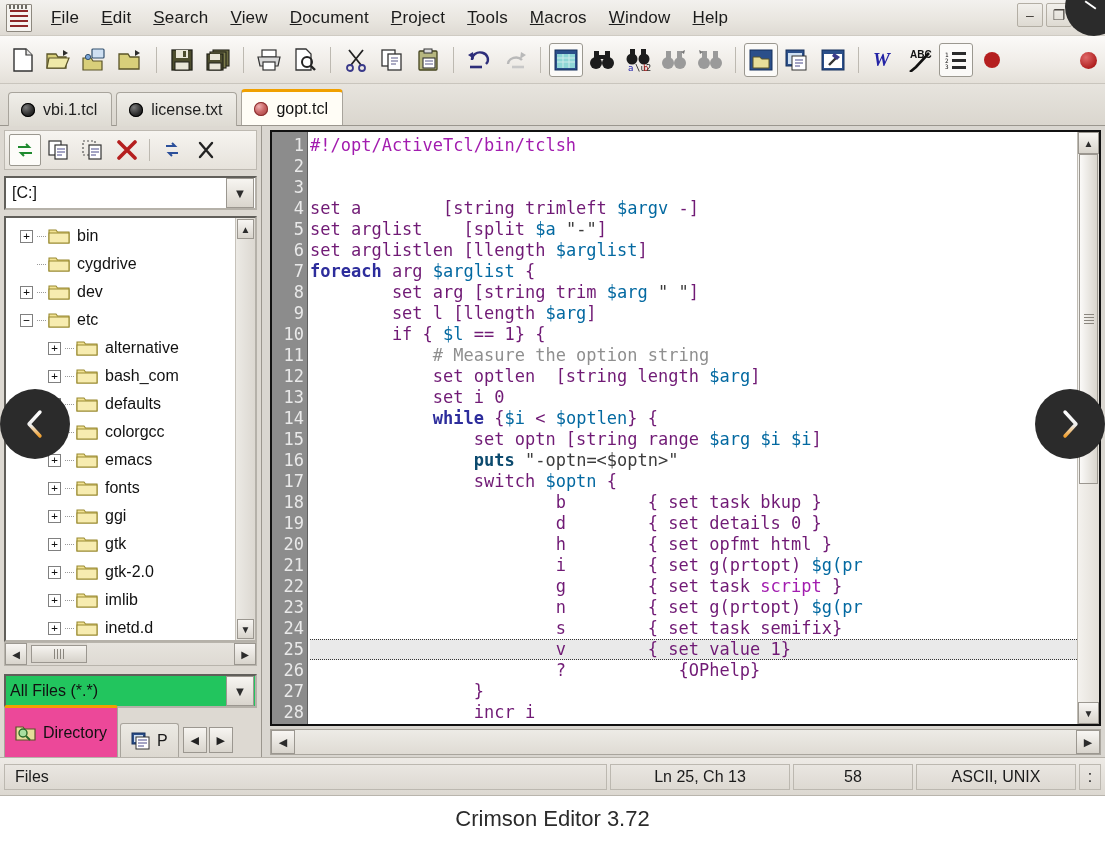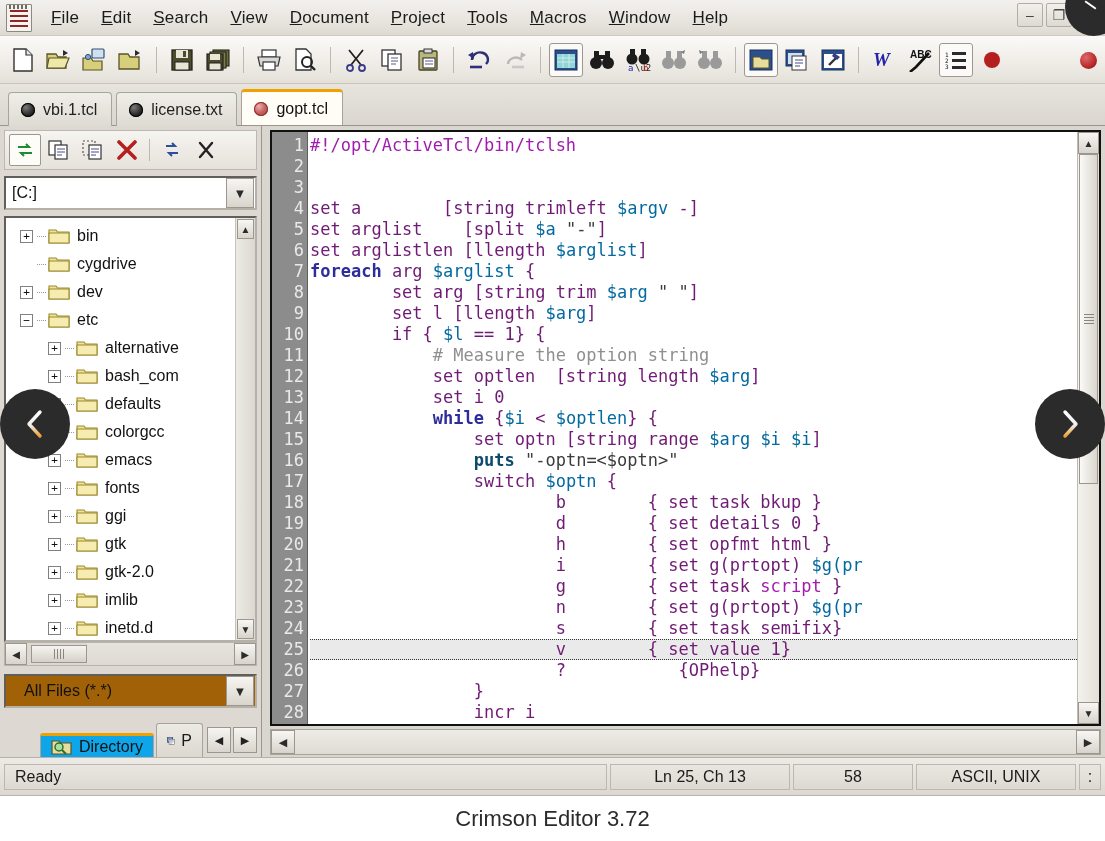--- a/index.html
+++ b/index.html
@@ -200,43 +200,43 @@
     background:linear-gradient(to bottom,#f6f4f0,#d6d2ca);
     border:1px solid #9b9790;
     display:flex;align-items:center;justify-content:center;
   }
   .hthumb i{display:block;width:10px;height:10px;
     background:repeating-linear-gradient(to right,#8a867e 0 1px, transparent 1px 3px);}
   .hspace{flex:1;background:linear-gradient(to bottom,#e6e3dd,#dedad3);height:100%;}
 
   .filter {
     height:34px; margin-top:8px;
-    background:#a16207;
+    background:#22c55e;
     border:2px inset #b5b1a9;
     display:flex; align-items:center;
-    font-size:16px;color:#111;padding-left:18px;
+    font-size:16px;color:#111;padding-left:4px;
   }
   .filter .cval{flex:1}
   .filter .carrow{
     width:28px;height:30px;margin-right:1px;
     background:linear-gradient(to bottom,#f7f5f1,#d9d5cd);
     border:1px solid #9b9790;display:flex;align-items:center;justify-content:center;
     font-size:13px;color:#2c2c2c;cursor:pointer;}
 
   .lptabs{
     height:42px;margin-top:7px;display:flex;align-items:flex-end;gap:2px;
   }
   .lptab{
     height:34px;display:flex;align-items:center;gap:6px;padding:0 10px;
     font-size:16px;color:#1a1a1a;cursor:pointer;
     background:linear-gradient(to bottom,#eceae4,#dcd8d0);
     border:1px solid #a8a49c;border-bottom:none;border-radius:3px 3px 0 0;
   }
   .lptab.active{
-    background:#0ea5e9;border-top:3px solid #f0a000;height:24px;color:#111;margin-left:36px;
+    background:#ec4899;border-top:3px solid #f0a000;height:52px;color:#111;
   }
   .lptab.clip{overflow:hidden;max-width:74px;}
   .lpnav{display:flex;gap:2px;margin-left:2px;align-items:center;height:34px;}
   .lpnavb{
     width:24px;height:26px;background:linear-gradient(to bottom,#f7f5f1,#d9d5cd);
     border:1px solid #9b9790;display:flex;align-items:center;justify-content:center;
     font-size:11px;color:#222;cursor:pointer;
   }
 
   
@@ -1000,21 +1000,21 @@
         </div>
         <div class="ehsb">
           <div class="sbbtn">◀</div>
           <div class="ehtrack"></div>
           <div class="sbbtn">▶</div>
         </div>
       </div>
     </div>
 
     <div class="statusbar">
-      <div class="sbcell flexmain">Ready</div>
+      <div class="sbcell flexmain">Files</div>
       <div class="sbcell c2">Ln 25, Ch 13</div>
       <div class="sbcell c3">58</div>
       <div class="sbcell c4">ASCII, UNIX</div>
       <div class="sbcell c5">:</div>
     </div>
 
     <div class="red-dot"></div>
   </div>
 
   <div class="navcircle left">

